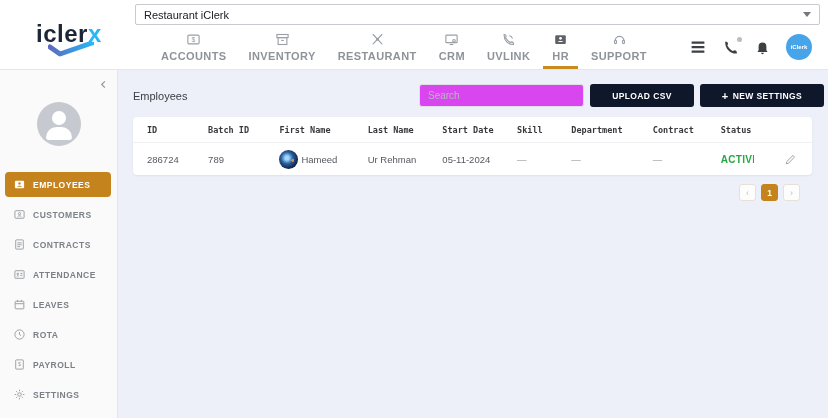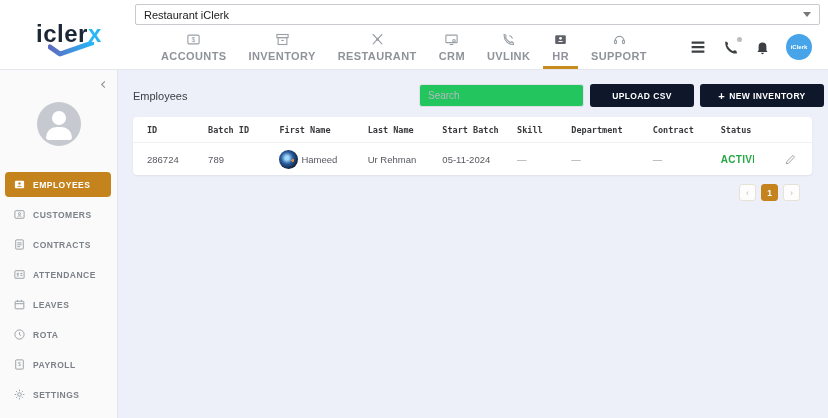--- a/index.html
+++ b/index.html
@@ -39,21 +39,21 @@
   .menu-item .m-label { font-size:8.5px; font-weight:bold; letter-spacing:.5px; white-space:nowrap; }
   .menu-item svg { color:#9aa0a6; flex:0 0 auto; }
   .menu-item.active { background:#c5831d; color:#fff; }
   .menu-item.active svg { color:#fff; }
 
   
   .main { flex:1; min-width:0; padding:14px 0 0 0; }
   .toolbar { display:flex; align-items:center; padding:0 4px 10px 15px; }
   .page-title { font-size:11px; color:#3c4043; }
   .toolbar-right { margin-left:auto; display:flex; align-items:center; gap:6px; }
-  .search-input { width:165px; height:23px; border:1px solid #e0e0e6; border-radius:3px; background:#22c55e; font-size:10px; padding:0 8px; color:#333; font-family:"Liberation Sans",sans-serif; outline:none; }
+  .search-input { width:165px; height:23px; border:1px solid #e0e0e6; border-radius:3px; background:#d946ef; font-size:10px; padding:0 8px; color:#333; font-family:"Liberation Sans",sans-serif; outline:none; }
   .search-input::placeholder { color:#b6b8bf; }
   .btn { height:23px; border:none; border-radius:3px; background:#0f172a; color:#fff; font-size:8.5px; font-weight:bold; letter-spacing:.4px; cursor:pointer; font-family:"Liberation Sans",sans-serif; display:flex; align-items:center; justify-content:center; gap:4px; }
   .btn-upload { width:104px; }
   .btn-new { width:124px; }
   .plus { font-size:11px; font-weight:bold; }
 
   .card { background:#fff; border-radius:4px; margin:0 16px 0 15px; box-shadow:0 1px 2px rgba(40,50,90,.08); }
   .trow { display:flex; align-items:center; }
   .thead { height:25px; font-family:"DejaVu Sans Mono", monospace; font-size:8.5px; font-weight:bold; color:#37383b; }
   .tbody-row { height:33px; border-top:1px solid #f0f0f3; font-size:9.5px; color:#55585e; }
@@ -258,32 +258,32 @@
   </div>
 
   <div class="main">
     <div class="toolbar">
       <span class="page-title">Employees</span>
       <div class="toolbar-right">
         <input class="search-input" type="text" placeholder="Search" style="">
         <button class="btn btn-upload">UPLOAD CSV</button>
         <button class="btn btn-new">
             <span class="plus">+</span>
-            <span>NEW INVENTORY</span>
+            <span>NEW SETTINGS</span>
           </button>
       </div>
     </div>
 
     <div class="card">
       <div class="trow thead">
         <div class="cell c-id">ID</div>
         <div class="cell c-batch">Batch ID</div>
         <div class="cell c-first">First Name</div>
         <div class="cell c-last">Last Name</div>
-        <div class="cell c-start">Start Batch</div>
+        <div class="cell c-start">Start Date</div>
         <div class="cell c-skill">Skill</div>
         <div class="cell c-dept">Department</div>
         <div class="cell c-contract">Contract</div>
         <div class="cell c-status">Status</div>
         <div class="cell c-edit"></div>
       </div>
 
       <div class="trow tbody-row">
         <div class="cell c-id">286724</div>
         <div class="cell c-batch">789</div>

